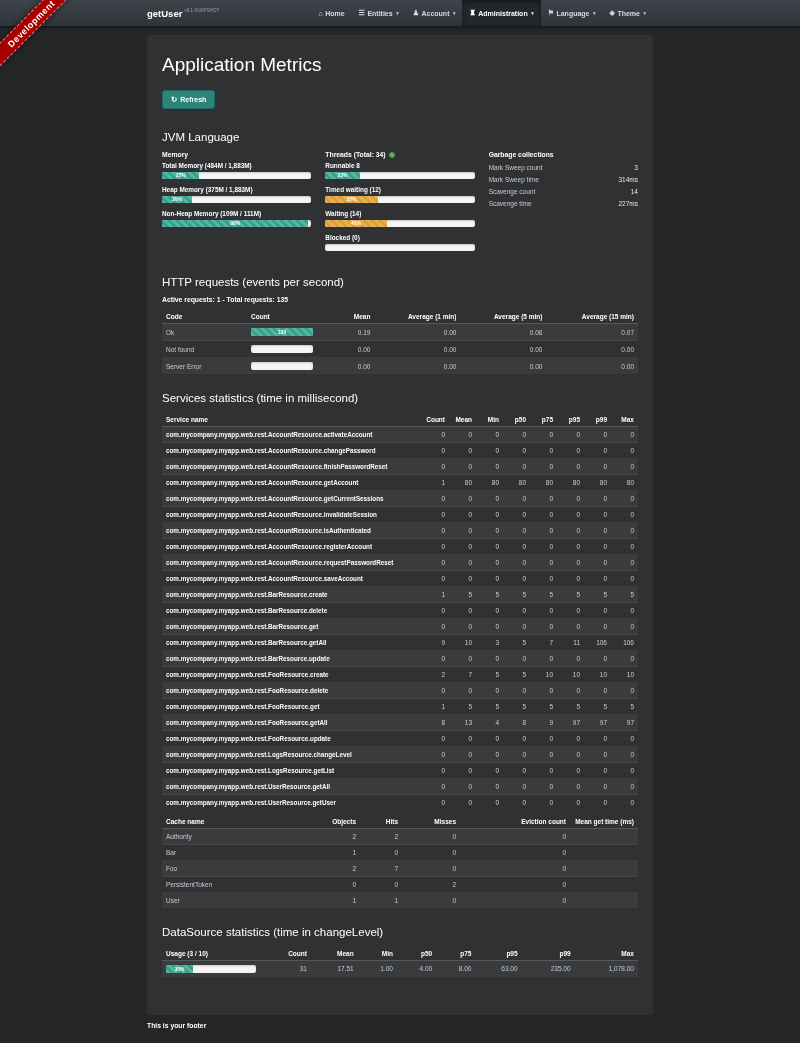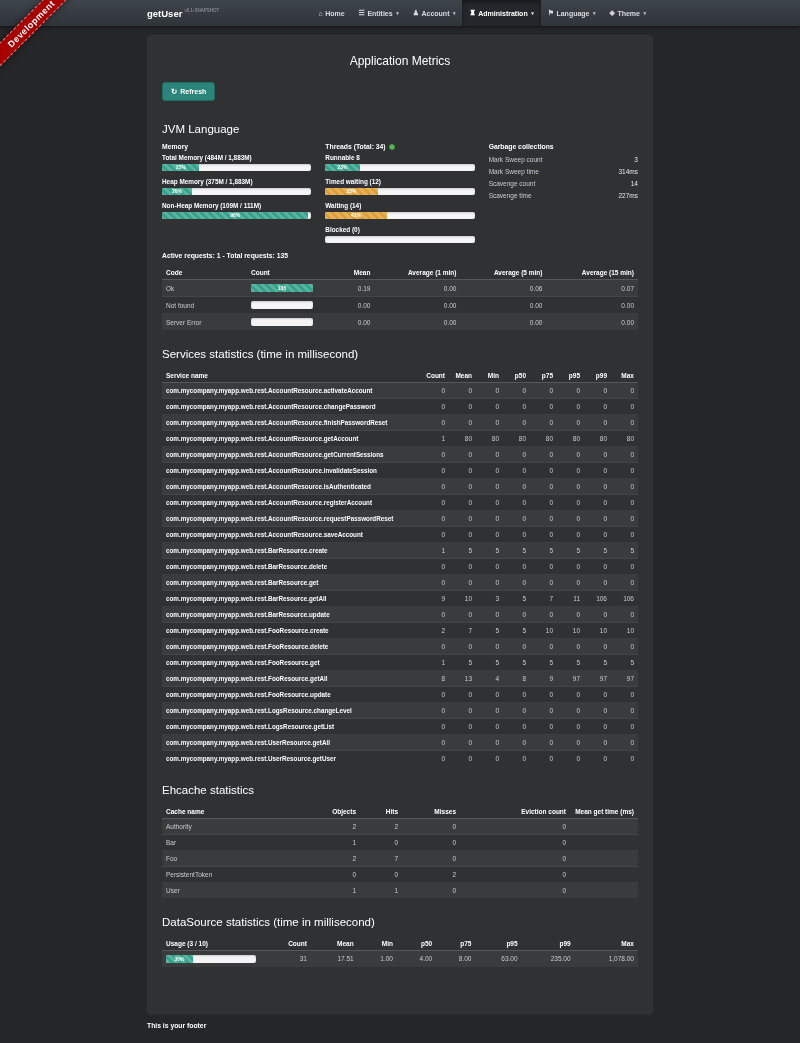--- a/index.html
+++ b/index.html
@@ -52,21 +52,21 @@
   .nav-glyph { font-size: 7px; }
   .caret { font-size: 5px; margin-left: 1px; opacity: .85; }
 
   
   .panel {
     width: 506px; margin: 8px auto 0;
     background: #2f3133; border-radius: 4px;
     padding: 13px 15px 16px;
     min-height: 980px;
   }
-  h2.page-title { font-size: 12px; font-weight: normal; color: #fff; margin: 6px 0 12px; text-align: center; }
+  h2.page-title { font-size: 19px; font-weight: normal; color: #fff; margin: 6px 0 12px; }
   h3.section-title { font-size: 11.5px; font-weight: normal; color: #fff; margin: 18px 0 8px; }
 
   .btn-refresh {
     display: inline-flex; align-items: center; gap: 3px;
     background: #2b857a; border: 1px solid #216A61; border-radius: 3px;
     color: #fff; font-size: 7px; font-weight: bold;
     padding: 4px 8px; cursor: pointer; margin-bottom: 4px;
     font-family: "Liberation Sans", sans-serif;
   }
   .btn-refresh .ricon { font-size: 7.5px; }
@@ -247,20 +247,21 @@
         <div class="gc-row">
           <span>Scavenge time</span>
             <span class="gc-val">227ms</span>
         </div>
       </div>
     </div>
   </section>
 
   
   <section>
+    <h3 class="section-title">HTTP requests (events per second)</h3>
     <div class="summary-line">Active requests: 1 - Total requests: 135</div>
     <table class="http-table">
       <thead>
         <tr>
           <th class="left code-col">Code</th>
           <th class="count-col">Count</th>
           <th>Mean</th>
           <th>Average (1 min)</th>
           <th>Average (5 min)</th>
           <th>Average (15 min)</th>
@@ -623,21 +624,20 @@
             <td>0</td>
             <td>0</td>
           </tr>
 
       </tbody>
     </table>
   </section>
 
   
   <section>
-    <h3 class="section-title">Ehcache statistics</h3>
     <table>
       <thead>
         <tr>
           <th class="left eh-name">Cache name</th>
           <th class="eh-obj">Objects</th>
           <th class="eh-hit">Hits</th>
           <th class="eh-miss">Misses</th>
           <th class="eh-evict">Eviction count</th>
           <th>Mean get time (ms)</th>
         </tr>
@@ -688,21 +688,21 @@
             <td class="eh-evict">0</td>
             <td></td>
           </tr>
 
       </tbody>
     </table>
   </section>
 
   
   <section>
-    <h3 class="section-title">DataSource statistics (time in millisecond)</h3>
+    <h3 class="section-title">DataSource statistics (time in changeLevel)</h3>
     <table>
       <thead>
         <tr>
           <th class="left ds-usage">Usage (3 / 10)</th>
           <th>Count</th>
           <th>Mean</th>
           <th>Min</th>
           <th>p50</th>
           <th>p75</th>
           <th>p95</th>

